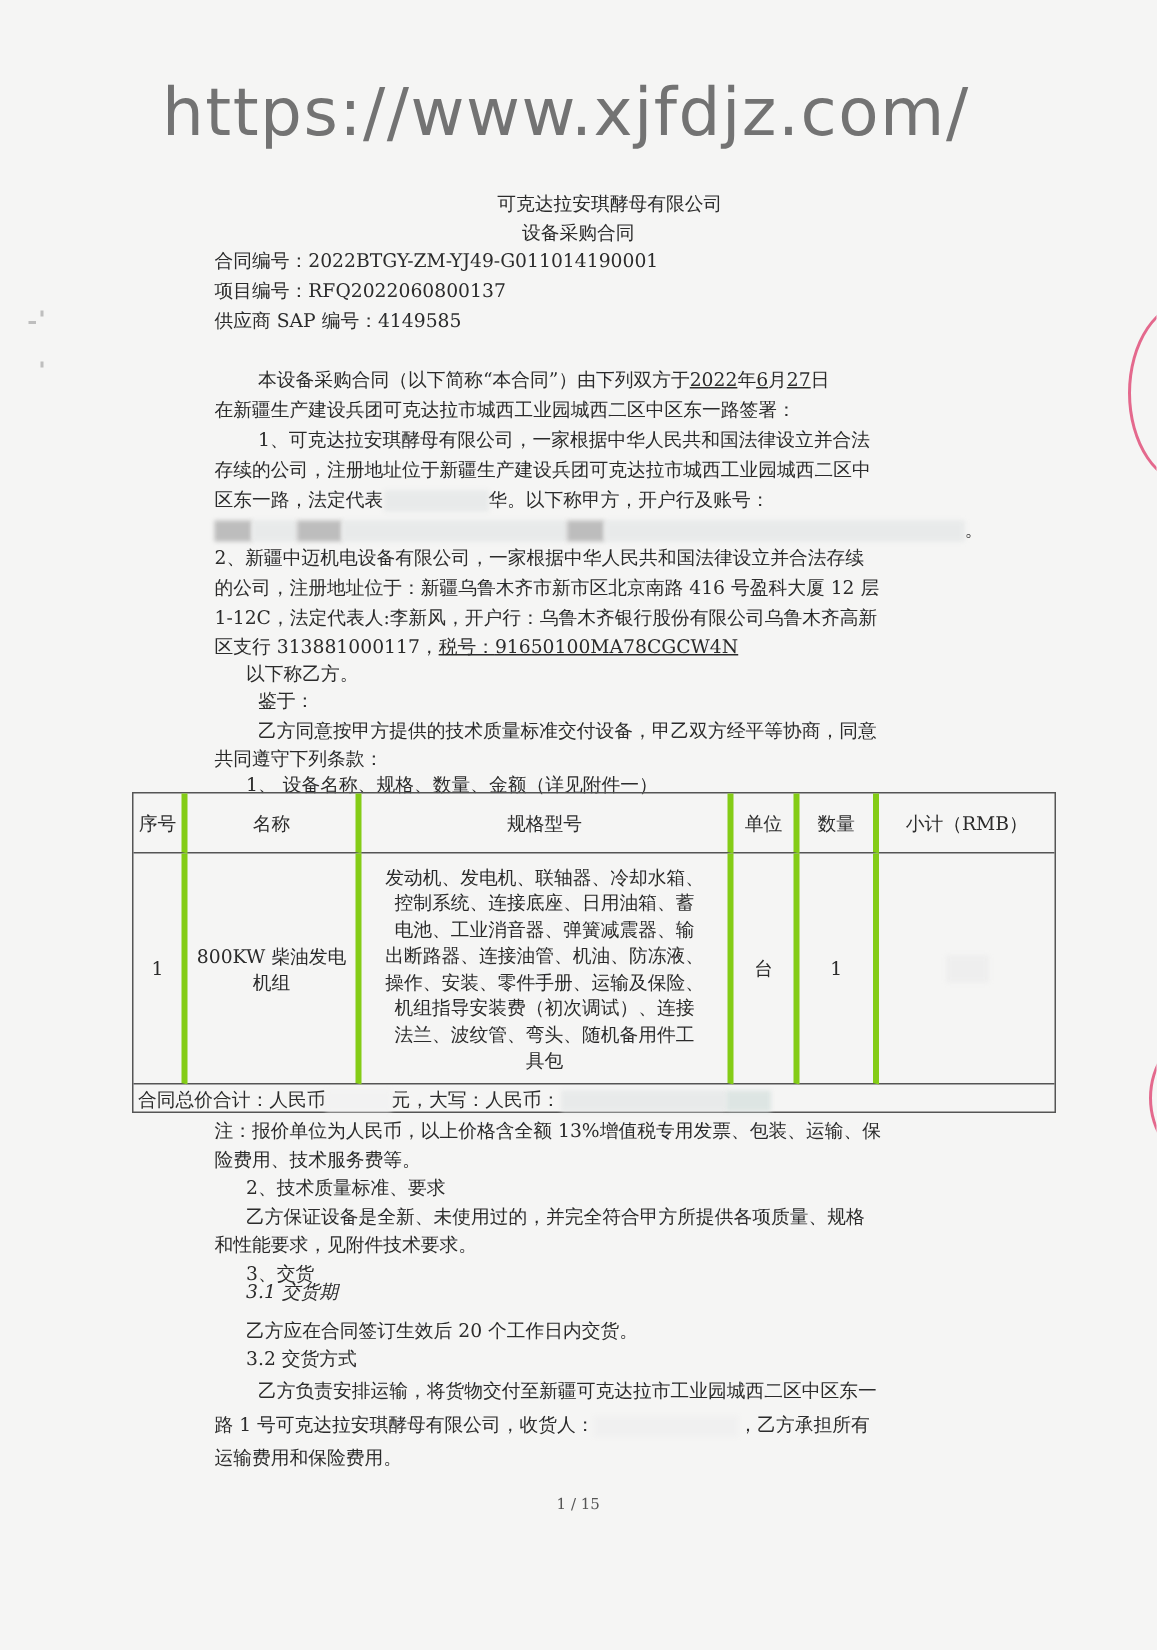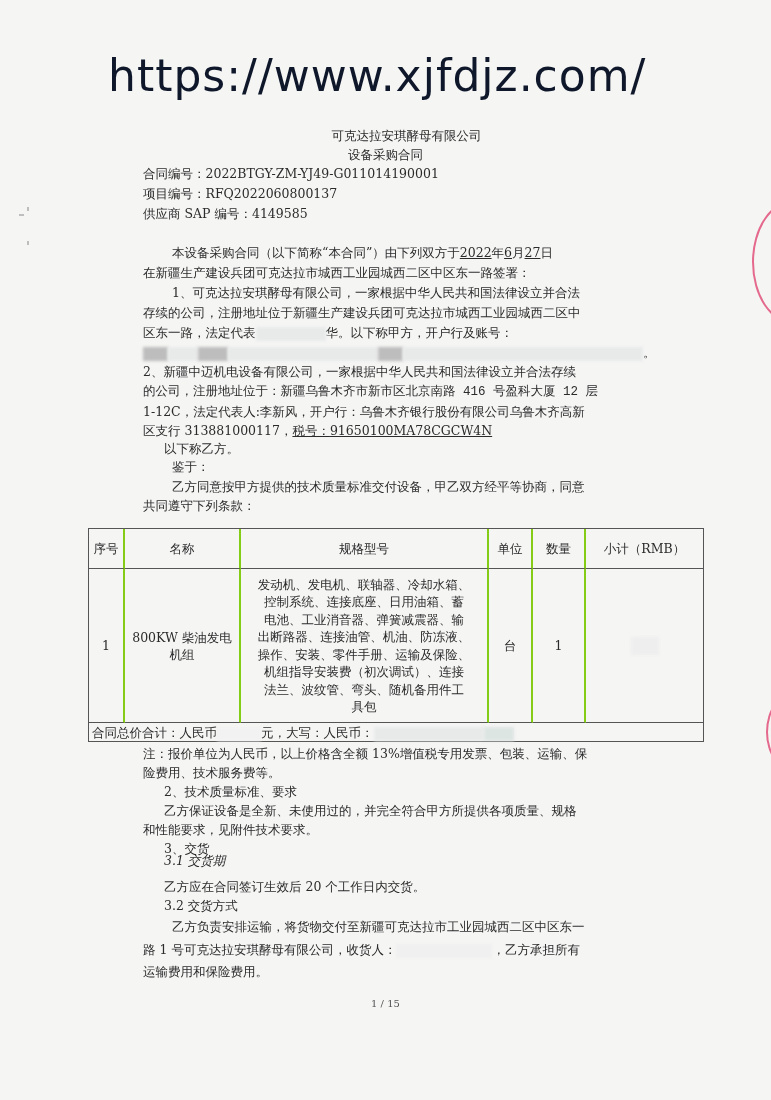--- a/index.html
+++ b/index.html
@@ -6,32 +6,32 @@
   body {
     width: 771px; height: 1100px; overflow: hidden;
     background: #f5f5f4;
     font-family: "DejaVu Serif", "Liberation Serif", serif;
     color: #2b2b2b;
     position: relative;
   }
   .watermark {
     position: absolute; left: 108px; top: 50px;
     font-family: "DejaVu Sans", "Liberation Sans", sans-serif;
-    font-size: 44px; color: #0f172a; letter-spacing: 1px;
+    font-size: 44px; color: #737373; letter-spacing: 1px;
     white-space: nowrap; line-height: 52px;
   }
   .page { position: absolute; left: 0; top: 0; width: 771px; height: 1100px; }
   .ctr { position: absolute; left: 0; width: 771px; text-align: center; font-size: 12.5px; }
   .line { position: absolute; font-size: 12.5px; white-space: nowrap; line-height: 20px; }
   .u { text-decoration: underline; }
   .blur { display: inline-block; background: #e8eaea; filter: blur(1.5px); height: 14px; vertical-align: middle; }
   .blur.dark { background: #bdbdbd; }
   
   .tbl { position: absolute; left: 88px; top: 528px; width: 616px; height: 214px; border: 1px solid #555; box-sizing: border-box; }
-  .cell { position: absolute; box-sizing: border-box; border-right: 2px solid #84cc16; border-bottom: 1px solid #555;
+  .cell { position: absolute; box-sizing: border-box; border-right: 4px solid #84cc16; border-bottom: 1px solid #555;
           display: flex; align-items: center; justify-content: center; text-align: center; font-size: 12.5px; line-height: 17px; }
   .cell.last { border-right: none; }
   .spec { text-align: center; padding: 0 4px; line-height: 17.5px; }
   .total { position: absolute; left: 0; top: 194px; width: 614px; height: 19px; font-size: 12.5px; line-height: 19px; padding-left: 3px; box-sizing: border-box; }
   .stamp { position: absolute; border: 2px solid #e0507a; border-radius: 50%; opacity: 0.85; }
   .pagenum { position: absolute; top: 998px; left: 0; width: 771px; text-align: center; font-size: 10px; color: #555; }
   .speck { position: absolute; background: #999; width: 2px; height: 4px; opacity: .6; }
 </style>
 </head>
 <body>
@@ -68,30 +68,31 @@
   <div class="line" style="left:172px; top:283px;">1、可克达拉安琪酵母有限公司，一家根据中华人民共和国法律设立并合法</div>
   <div class="line" style="left:143px; top:323px;">
     <span>区东一路，法定代表</span><span class="blur" style="width:70px;"></span><span>华。以下称甲方，开户行及账号：</span>
   </div>
   <div class="line" style="left:143px; top:303px;">存续的公司，注册地址位于新疆生产建设兵团可克达拉市城西工业园城西二区中</div>
   <div class="line" style="left:143px; top:343px; width:520px;">
     <span class="blur dark" style="width:25px;"></span><span class="blur" style="width:30px;"></span><span class="blur dark" style="width:30px;"></span><span class="blur" style="width:150px;"></span><span class="blur dark" style="width:25px;"></span><span class="blur" style="width:240px;"></span><span>。</span>
   </div>
 
   <div class="line" style="left:143px; top:362px;">2、新疆中迈机电设备有限公司，一家根据中华人民共和国法律设立并合法存续</div>
-  <div class="line" style="left:143px; top:382px;font-family:Liberation Mono, monospace;">的公司，注册地址位于：新疆乌鲁木齐市新市区北京南路 416 号盈科大厦 12 层</div>
+  <div class="line" style="left:143px; top:382px;">的公司，注册地址位于：新疆乌鲁木齐市新市区北京南路 416 号盈科大厦 12 层</div>
   <div class="line" style="left:143px; top:402px;">1-12C，法定代表人:李新风，开户行：乌鲁木齐银行股份有限公司乌鲁木齐高新</div>
   <div class="line" style="left:143px; top:421px;">
     <span>区支行 313881000117，</span><span class="u"><span>税号：</span><span>91650100MA78CGCW4N</span></span>
   </div>
   <div class="line" style="left:164px; top:439px;">以下称乙方。</div>
 
   <div class="line" style="left:172px; top:457px;">鉴于：</div>
   <div class="line" style="left:172px; top:477px;">乙方同意按甲方提供的技术质量标准交付设备，甲乙双方经平等协商，同意</div>
   <div class="line" style="left:143px; top:496px;">共同遵守下列条款：</div>
+  <div class="line" style="left:164px; top:513px;">1、 设备名称、规格、数量、金额（详见附件一）</div>
 
   <div class="tbl">
 
     <div class="cell" style="left:0; top:0; width:36px; height:40px; line-height:16px;">序号</div>
     <div class="cell" style="left:36px; top:0; width:116px; height:40px;">名称</div>
     <div class="cell" style="left:152px; top:0; width:248px; height:40px;">规格型号</div>
     <div class="cell" style="left:400px; top:0; width:44px; height:40px;">单位</div>
     <div class="cell" style="left:444px; top:0; width:53px; height:40px;">数量</div>
     <div class="cell last" style="left:497px; top:0; width:117px; height:40px;">小计（RMB）</div>
 

